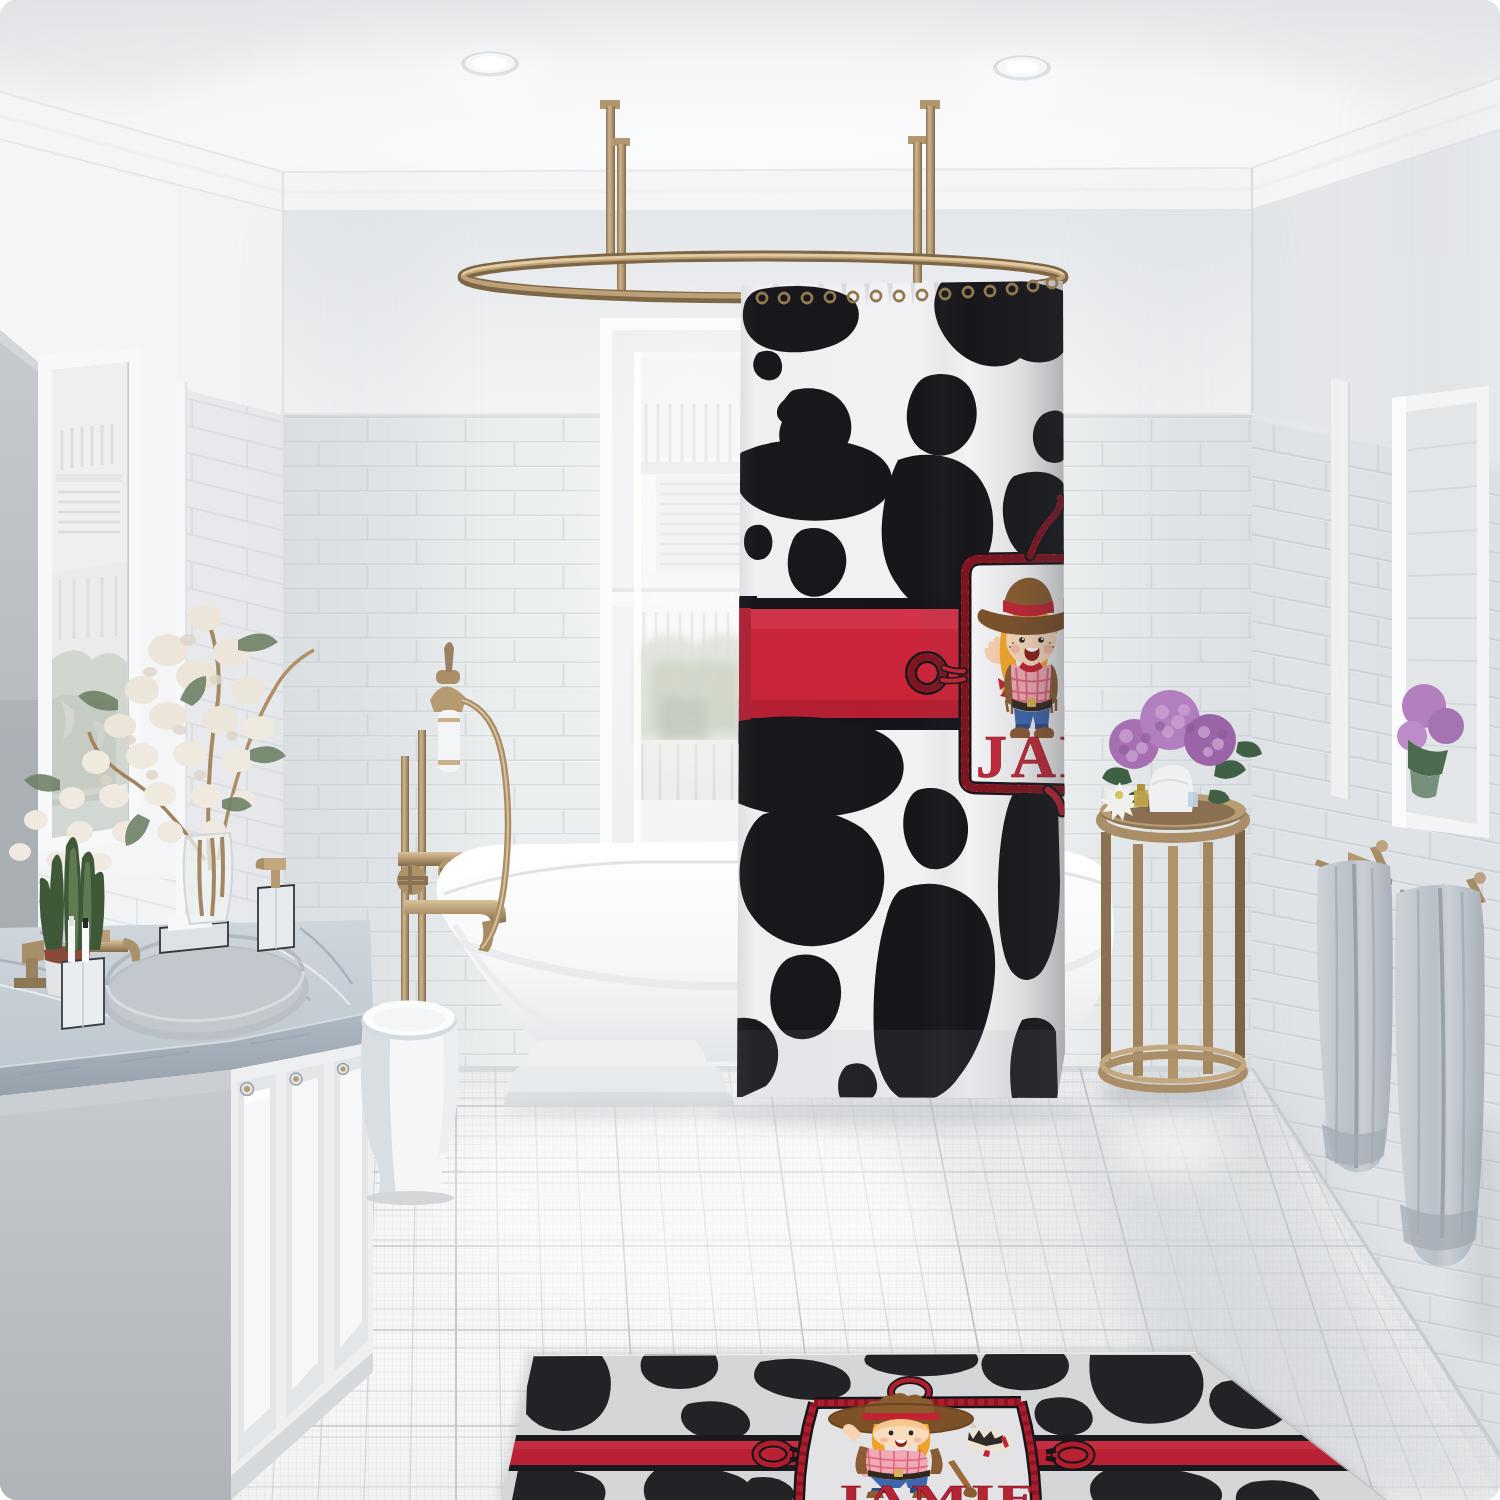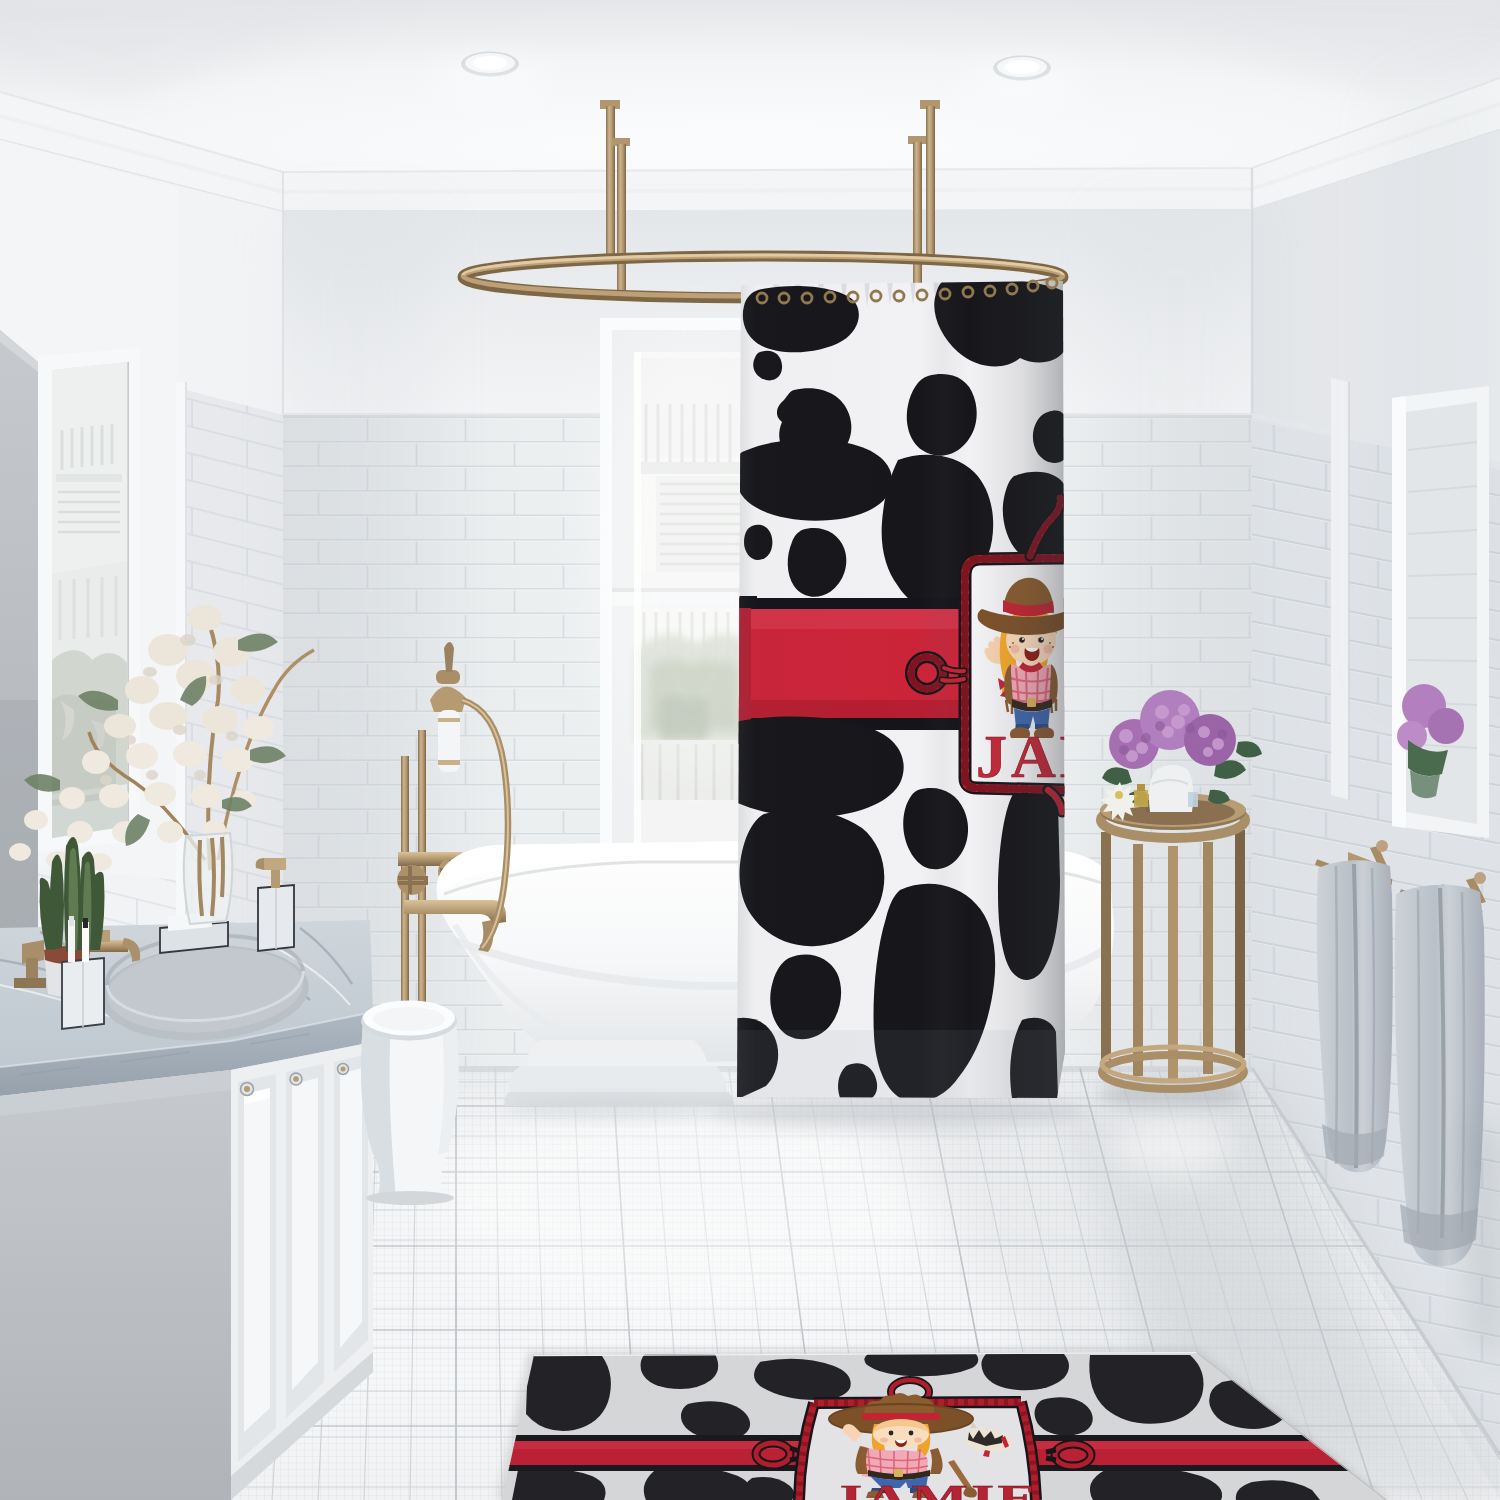--- a/index.html
+++ b/index.html
@@ -1,16 +1,16 @@
 <!DOCTYPE html>
 <html><head>
 <meta charset="utf-8">
 <style>
 html,body{margin:0;padding:0;background:#ffffff;font-family:"Liberation Sans",sans-serif;}
-#scene{position:relative;width:1500px;height:1500px;overflow:hidden;background:#14b8a6;}
+#scene{position:relative;width:1500px;height:1500px;overflow:hidden;background:#14b8a6;border-radius:17px;}
 </style>
 </head>
 <body>
 <div id="scene">
 <svg width="1500" height="1500" viewBox="0 0 1500 1500" xmlns="http://www.w3.org/2000/svg">
 <defs>
 <radialGradient id="ceilG" cx="50%" cy="85%" r="90%">
  <stop offset="0%" stop-color="#fbfcfd"></stop>
           <stop offset="55%" stop-color="#f3f5f6"></stop>
           <stop offset="100%" stop-color="#e2e4e7"></stop>

